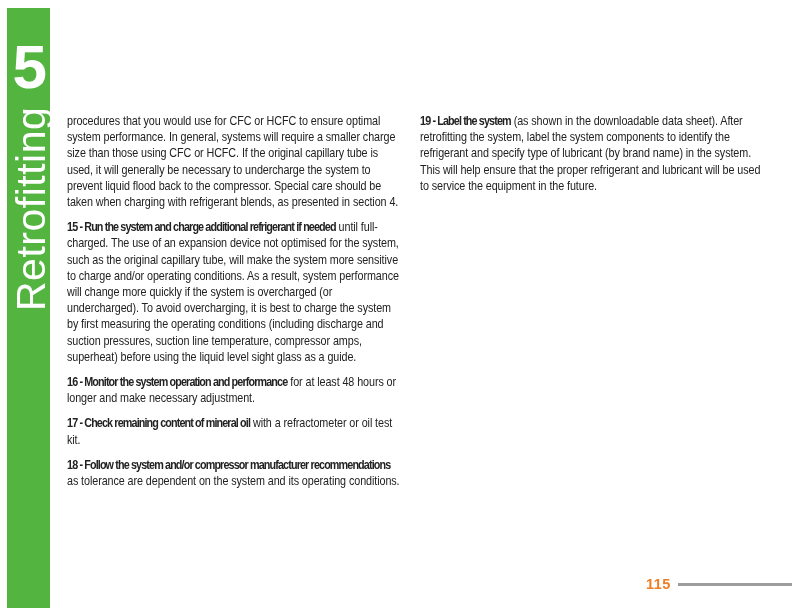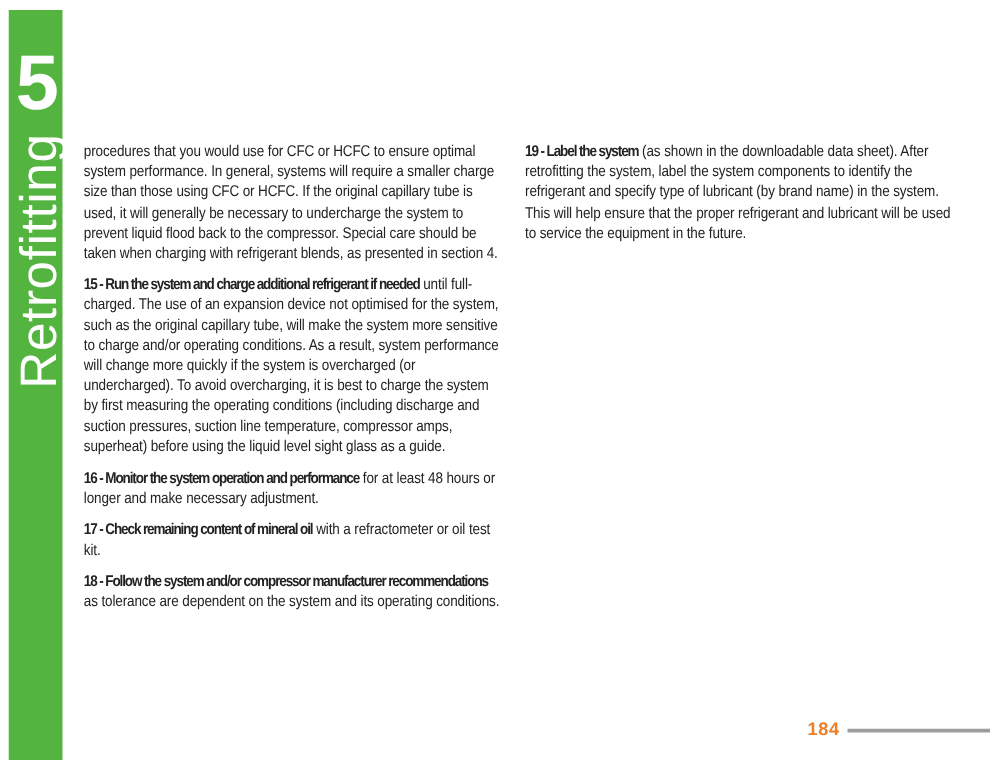--- a/index.html
+++ b/index.html
@@ -84,14 +84,14 @@
   <p><b class="lead">15 - Run the system and charge additional refrigerant if needed</b> <span>until full-charged. The use of an expansion device not optimised for the system, such as the original capillary tube, will make the system more sensitive to charge and/or operating conditions. As a result, system performance will change more quickly if the system is overcharged (or undercharged). To avoid overcharging, it is best to charge the system by first measuring the operating conditions (including discharge and suction pressures, suction line temperature, compressor amps, superheat) before using the liquid level sight glass as a guide.</span></p>
   <p><b class="lead">16 - Monitor the system operation and performance</b> <span>for at least 48 hours or longer and make necessary adjustment.</span></p>
   <p><b class="lead">17 - Check remaining content of mineral oil</b> <span>with a refractometer or oil test kit.</span></p>
   <p><b class="lead">18 - Follow the system and/or compressor manufacturer recommendations</b> <span>as tolerance are dependent on the system and its operating conditions.</span></p>
 </div>
 
 <div class="col col-right">
   <p><b class="lead">19 - Label the system</b> <span>(as shown in the downloadable data sheet). After retrofitting the system, label the system components to identify the refrigerant and specify type of lubricant (by brand name) in the system. This will help ensure that the proper refrigerant and lubricant will be used to service the equipment in the future.</span></p>
 </div>
 
-<div class="footer-page-number">184</div>
+<div class="footer-page-number">115</div>
 <div class="footer-rule"></div>
 
 </body></html>

